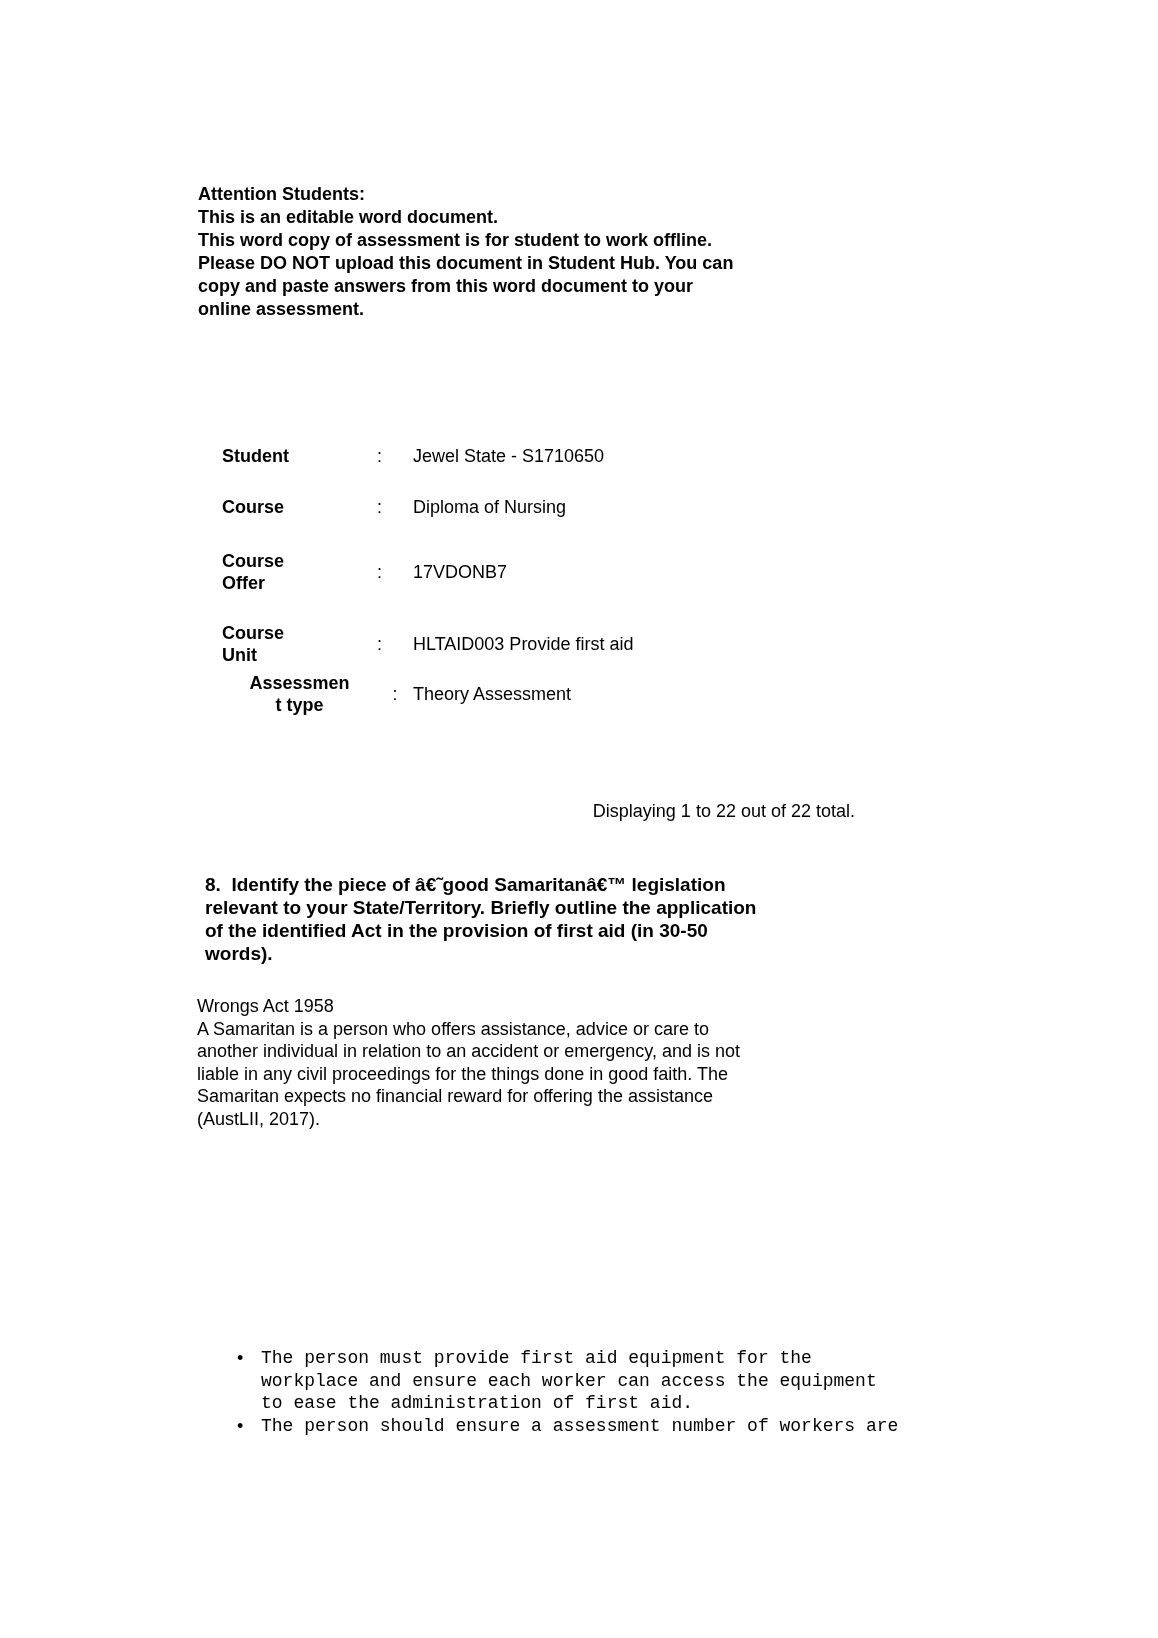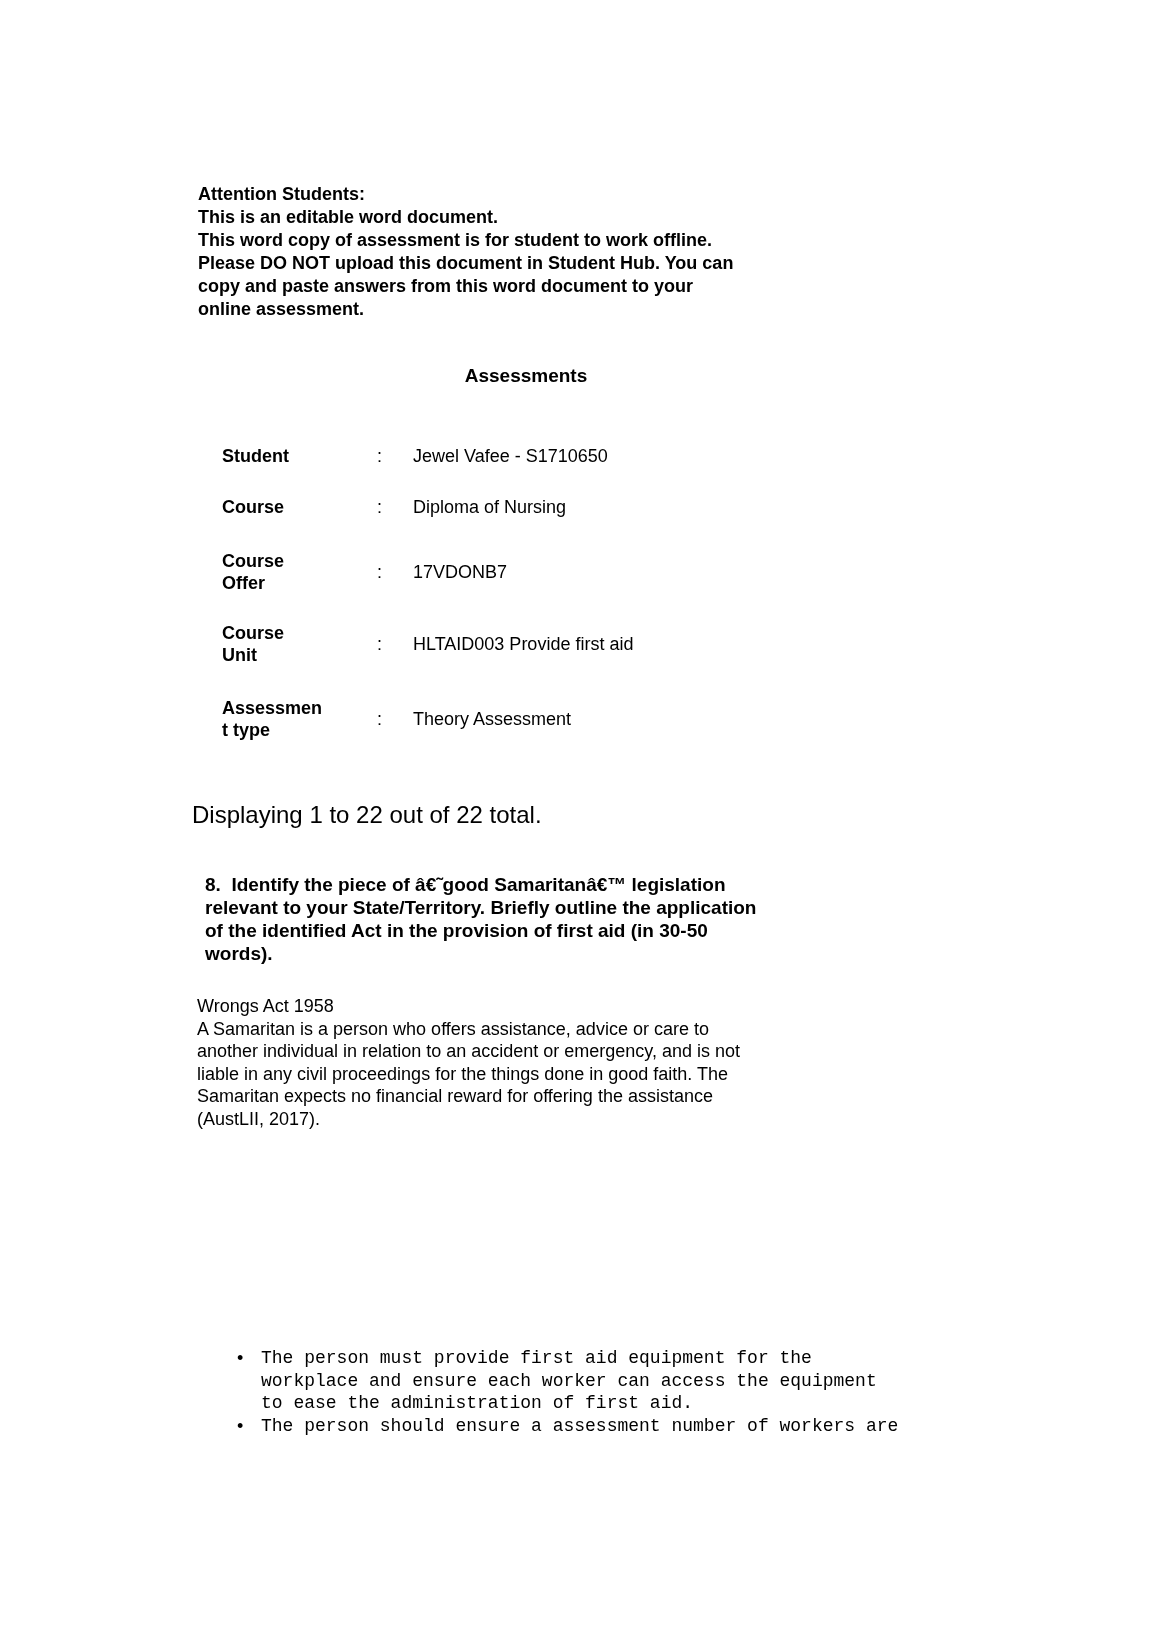--- a/index.html
+++ b/index.html
@@ -51,26 +51,27 @@
   .info-row .info-colon {
     width: 36px;
   }
   .info-row .info-value {
     white-space: pre-wrap;
   }
   .row-1 { top: 445px; justify-content: center; }
   .row-2 { top: 496px; }
   .row-3 { top: 550px; }
   .row-4 { top: 622px; }
-  .row-5 { top: 697px; }
+  .row-5 { top: 672px; text-align: center; }
   .pagination {
     top: 801px;
-    left: 192px;
+    left: 205px;
     width: 650px;
-    font-size: 24px;
+    text-align: right;
+    font-size: 18px;
   }
   .question {
     font-size: 19px;
     line-height: 23px;
     font-weight: bold;
   }
   .q1 { top: 873px; left: 205px; }
   .q2 { top: 1235px; left: 205px; }
   .answer {
     top: 995px;
@@ -102,26 +103,25 @@
 
 <div class="page">
 
   <div class="abs notice">Attention Students:
 This is an editable word document.
 This word copy of assessment is for student to work offline.
 Please DO NOT upload this document in Student Hub. You can
 copy and paste answers from this word document to your
 online assessment.</div>
 
-  <div class="abs heading">Assessments</div>
 
   <div class="info-row row-1">
     <div class="info-label">Student</div>
     <div class="info-colon">:</div>
-    <div class="info-value">Jewel Vafee - S1710650</div>
+    <div class="info-value">Jewel State - S1710650</div>
   </div>
 
   <div class="info-row row-2">
     <div class="info-label">Course</div>
     <div class="info-colon">:</div>
     <div class="info-value">Diploma of Nursing</div>
   </div>
 
   <div class="info-row row-3">
     <div class="info-label">Course

